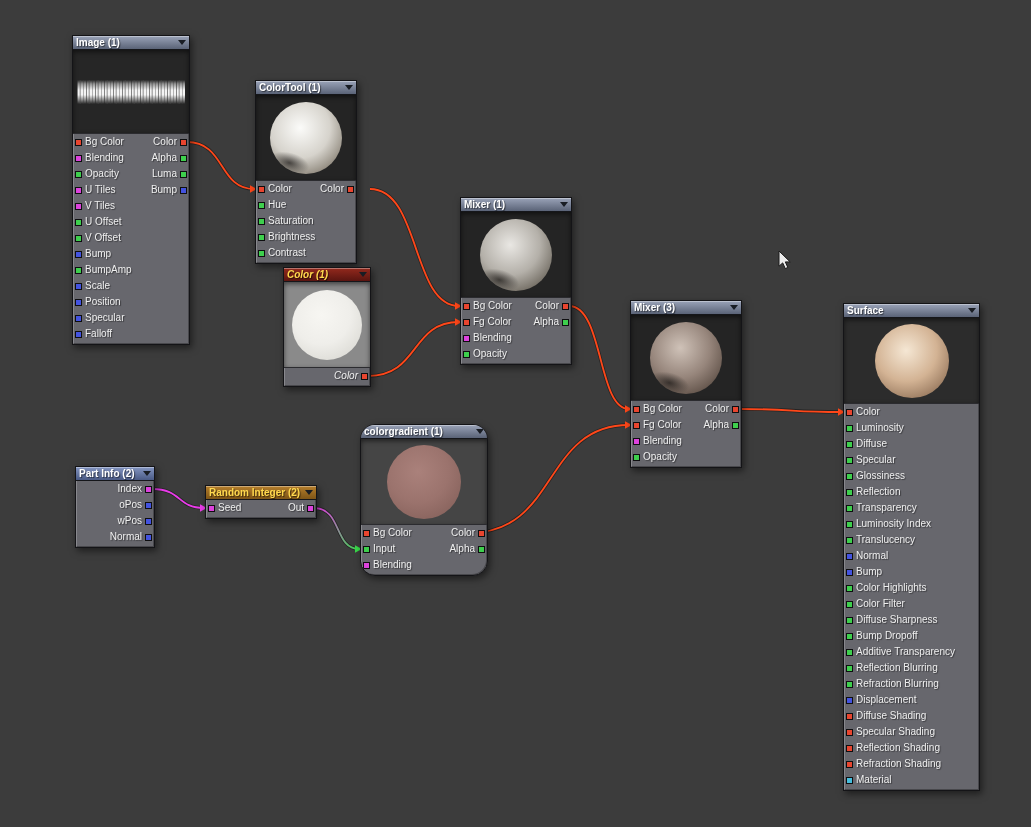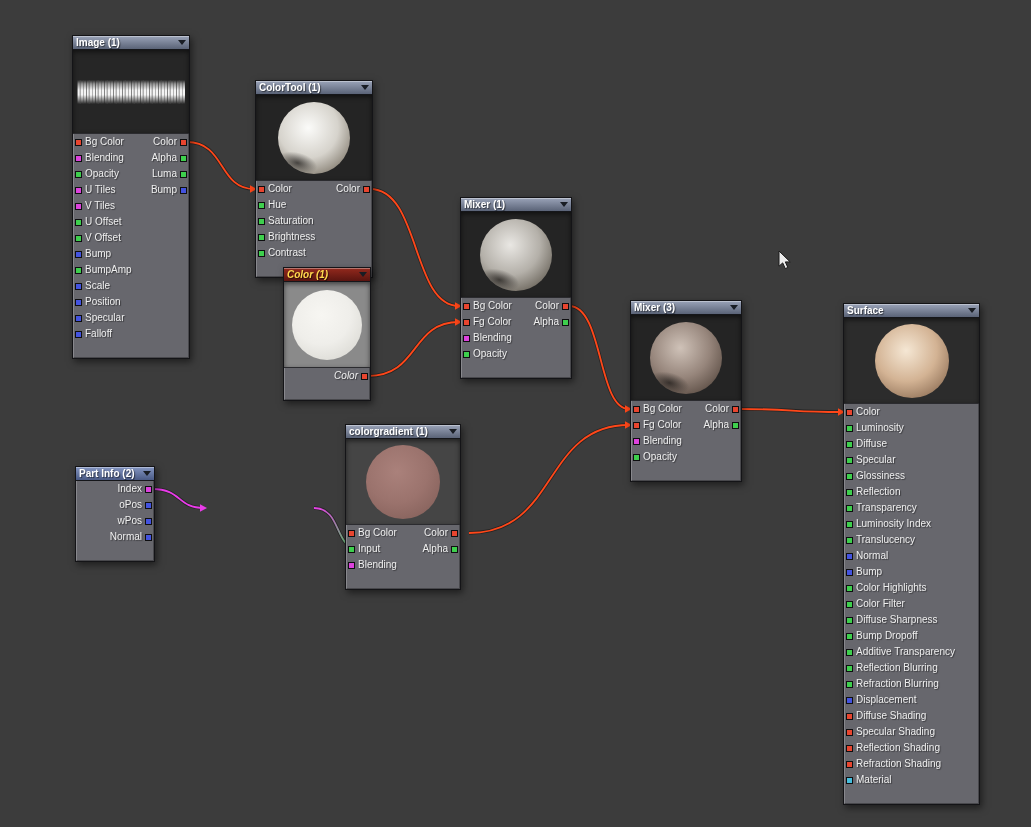--- a/index.html
+++ b/index.html
@@ -1,21 +1,21 @@
 <!DOCTYPE html>
 <html><head>
 <meta charset="utf-8">
 <style>
   *{margin:0;padding:0;box-sizing:border-box}
   html,body{width:1031px;height:827px;overflow:hidden;background:#3c3c3c;
     font-family:"Liberation Sans",sans-serif}
   #canvas{position:relative;width:1031px;height:827px}
   #wires{position:absolute;left:0;top:0;width:1031px;height:827px;z-index:1;pointer-events:none}
   .node{position:absolute;z-index:2;background:#67676d;border:1px solid #141417;
-    padding-bottom:16px;overflow:hidden;
+    padding-bottom:2px;overflow:hidden;
     box-shadow:2px 3px 7px rgba(0,0,0,.5),
       inset 1px 1px 0 rgba(255,255,255,.22),
       inset -1px -1px 0 rgba(0,0,0,.3)}
   .titlebar{height:14px;display:flex;align-items:center;justify-content:space-between;
     padding:0 3px;border-bottom:1px solid #15161a;
     box-shadow:inset 0 1px 0 rgba(255,255,255,.35)}
   .tb-slate{background:linear-gradient(#9aa3b8,#5a6377)}
   .tb-blue{background:linear-gradient(#8496c2,#4a5a85)}
   .tb-red{background:linear-gradient(#93291d,#5a1510)}
   .tb-orange{background:linear-gradient(#b57e2b,#7e5517)}
@@ -184,21 +184,21 @@
           <span class="plabel">Specular</span>
         </span>
       </div>
       <div class="row">
         <span class="pgroup in">
           <span class="dot" style="background: rgb(67, 83, 224);"></span>
           <span class="plabel">Falloff</span>
         </span>
       </div>
     </div>
-    <div class="node" style="left: 255px; top: 80px; width: 118px;">
+    <div class="node" style="left: 255px; top: 80px; width: 102px;">
       <div class="titlebar tb-slate">
         <span class="title-text">ColorTool (1)</span>
         <span class="dropdown"></span>
       </div>
       <div class="preview" style="height: 86px; background: rgb(36, 36, 36);">
         <div class="ball streaked" style="height: 72px; width: 72px; background: radial-gradient(circle at 42% 36%, rgb(251, 251, 249) 0%, rgb(214, 211, 204) 48%, rgb(122, 114, 101) 88%);"></div>
       </div>
       <div class="row">
         <span class="pgroup in">
           <span class="dot" style="background: rgb(232, 69, 47);"></span>
@@ -507,21 +507,37 @@
           <span class="dot" style="background: rgb(67, 83, 224);"></span>
         </span>
       </div>
       <div class="row">
         <span class="pgroup out">
           <span class="plabel">Normal</span>
           <span class="dot" style="background: rgb(67, 83, 224);"></span>
         </span>
       </div>
     </div>
-    <div class="node" style="left: 345px; top: 424px; width: 116px;">
+    <div class="node" style="left: 205px; top: 485px; width: 112px;">
+      <div class="titlebar tb-orange">
+        <span class="title-text">Random Integer (2)</span>
+        <span class="dropdown"></span>
+      </div>
+      <div class="row">
+        <span class="pgroup in">
+          <span class="dot" style="background: rgb(221, 66, 221);"></span>
+          <span class="plabel">Seed</span>
+        </span>
+        <span class="pgroup out">
+          <span class="plabel">Out</span>
+          <span class="dot" style="background: rgb(221, 66, 221);"></span>
+        </span>
+      </div>
+    </div>
+    <div class="node" style="left: 360px; top: 424px; width: 128px; border-radius: 15px;">
       <div class="titlebar tb-slate">
         <span class="title-text">colorgradient (1)</span>
         <span class="dropdown"></span>
       </div>
       <div class="preview" style="height: 86px; background: rgb(69, 69, 69);">
         <div class="ball" style="height: 74px; width: 74px; background: radial-gradient(circle at 42% 36%, rgb(170, 129, 123) 0%, rgb(155, 115, 109) 48%, rgb(132, 96, 90) 88%);"></div>
       </div>
       <div class="row">
         <span class="pgroup in">
           <span class="dot" style="background: rgb(232, 69, 47);"></span>

